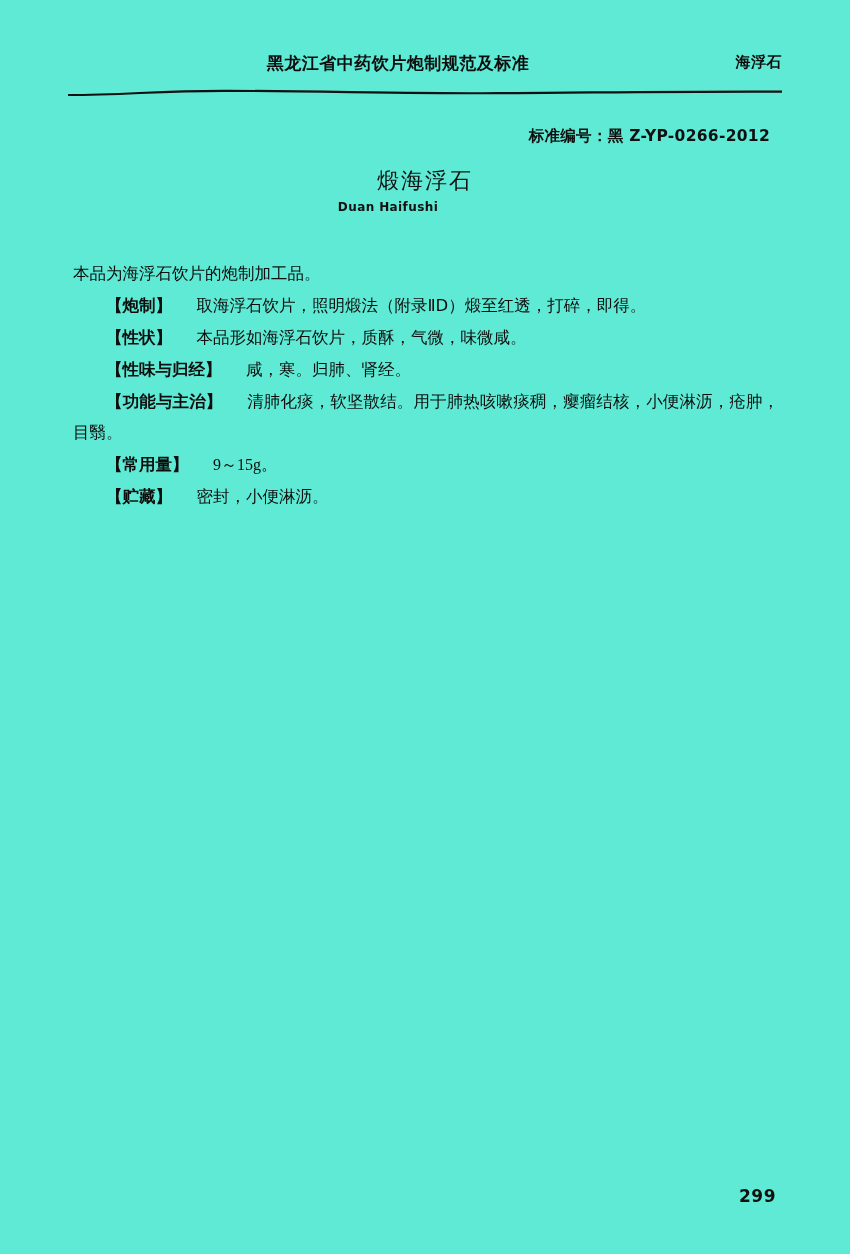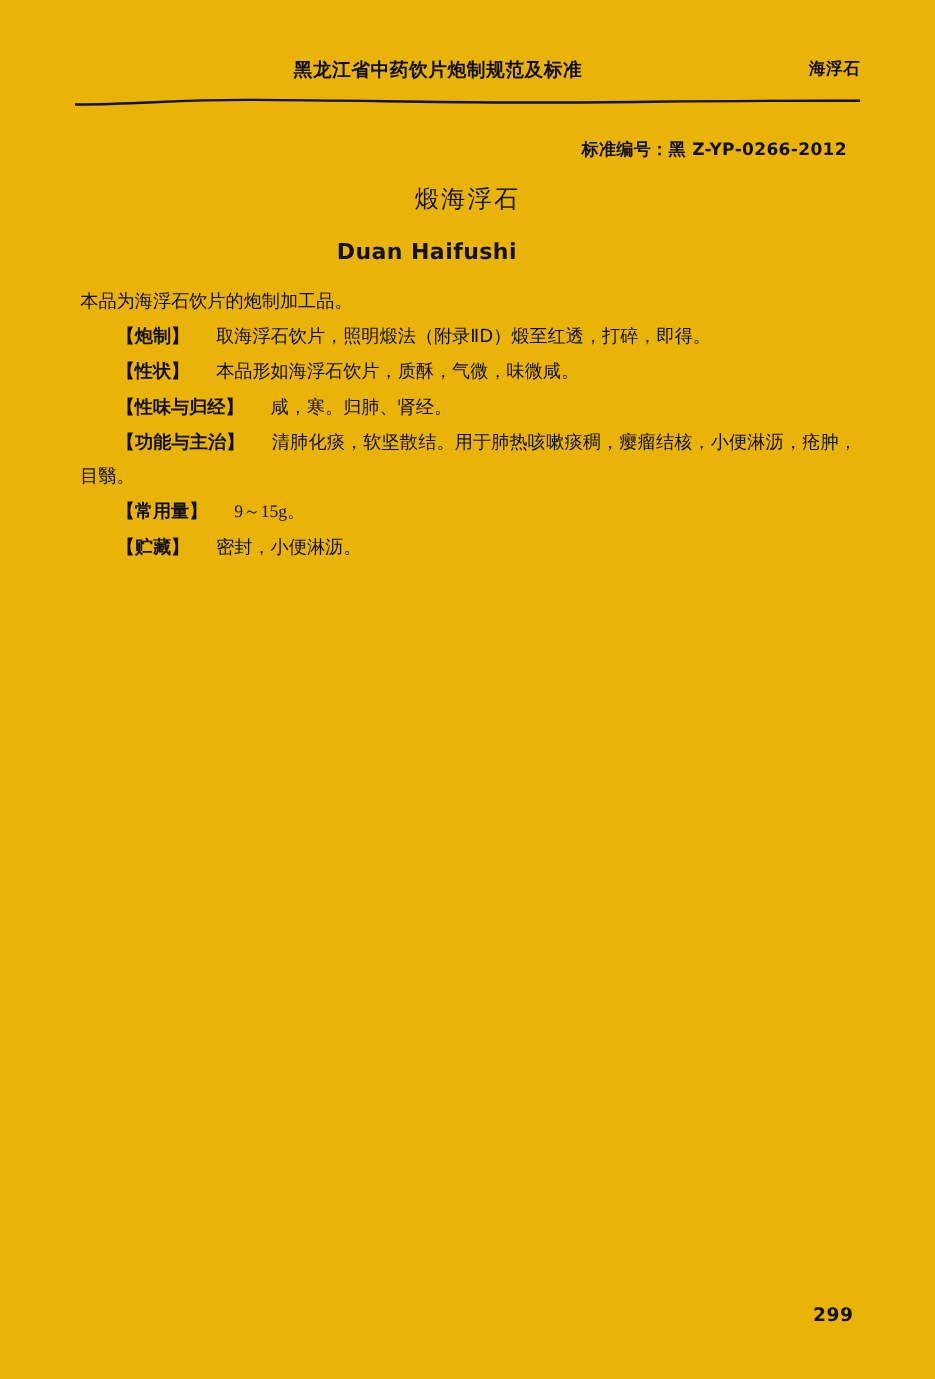--- a/index.html
+++ b/index.html
@@ -9,21 +9,21 @@
   }
   body {
     font-family: "DejaVu Sans", "Liberation Sans", sans-serif;
     color: #111111;
   }
   .page {
     position: relative;
     width: 850px;
     height: 1254px;
     margin: 0 auto;
-    background: #eab308;
+    background: #5eead4;
     overflow: hidden;
   }
   
   .header {
     position: absolute;
     left: 68px;
     top: 52px;
     width: 714px;
     height: 40px;
   }
@@ -71,24 +71,24 @@
     top: 166px;
     width: 850px;
     text-align: center;
     font-size: 22px;
     font-weight: normal;
     letter-spacing: 2px;
   }
   .title-py {
     position: absolute;
     left: 0;
-    top: 216px;
+    top: 200px;
     width: 776px;
     text-align: center;
-    font-size: 20px;
+    font-size: 12px;
     font-weight: bold;
     letter-spacing: 0.4px;
   }
   
   .body {
     position: absolute;
     left: 73px;
     top: 258px;
     width: 706px;
     font-size: 16.5px;

